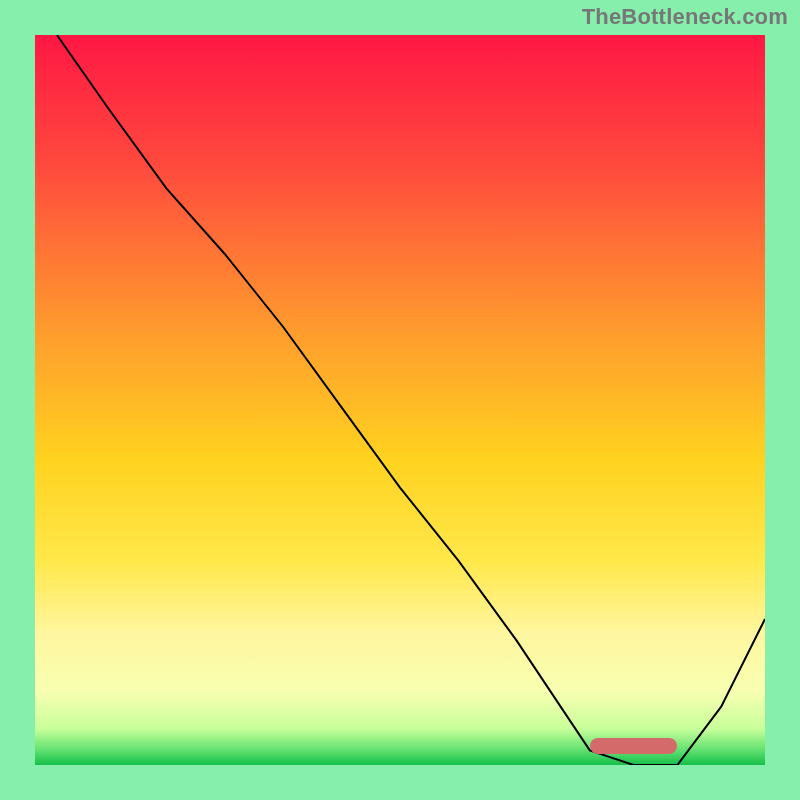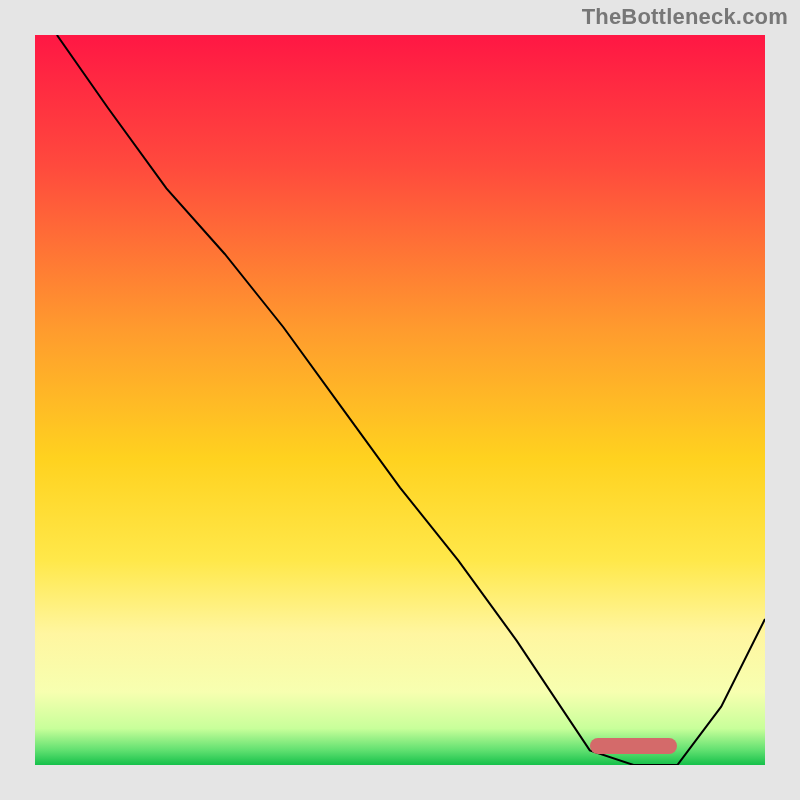--- a/index.html
+++ b/index.html
@@ -6,21 +6,21 @@
     margin: 0;
     padding: 0;
     width: 800px;
     height: 800px;
     background: #000;
     font-family: Arial, Helvetica, sans-serif;
   }
   .outer {
     width: 800px;
     height: 800px;
-    background: #e5e5e5;
+    background: #86efac;
     position: relative;
   }
   .attribution {
     position: absolute;
     top: 4px;
     right: 12px;
     color: #777;
     font-size: 22px;
     font-weight: bold;
     letter-spacing: 0.2px;

